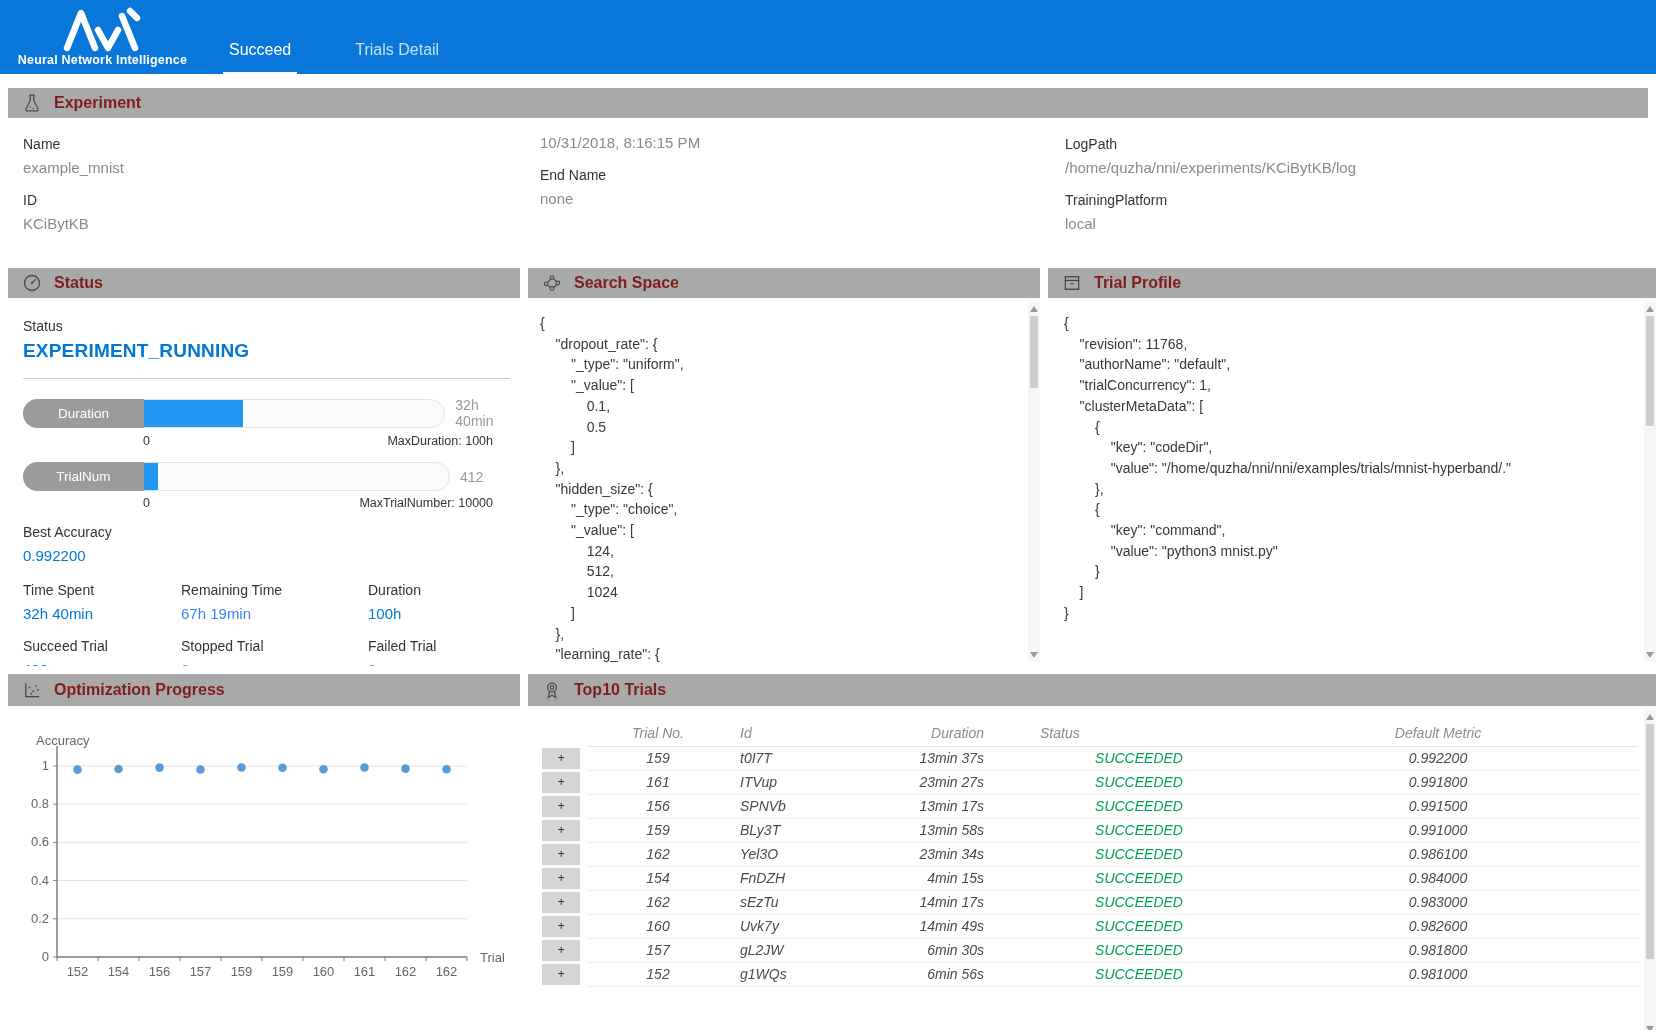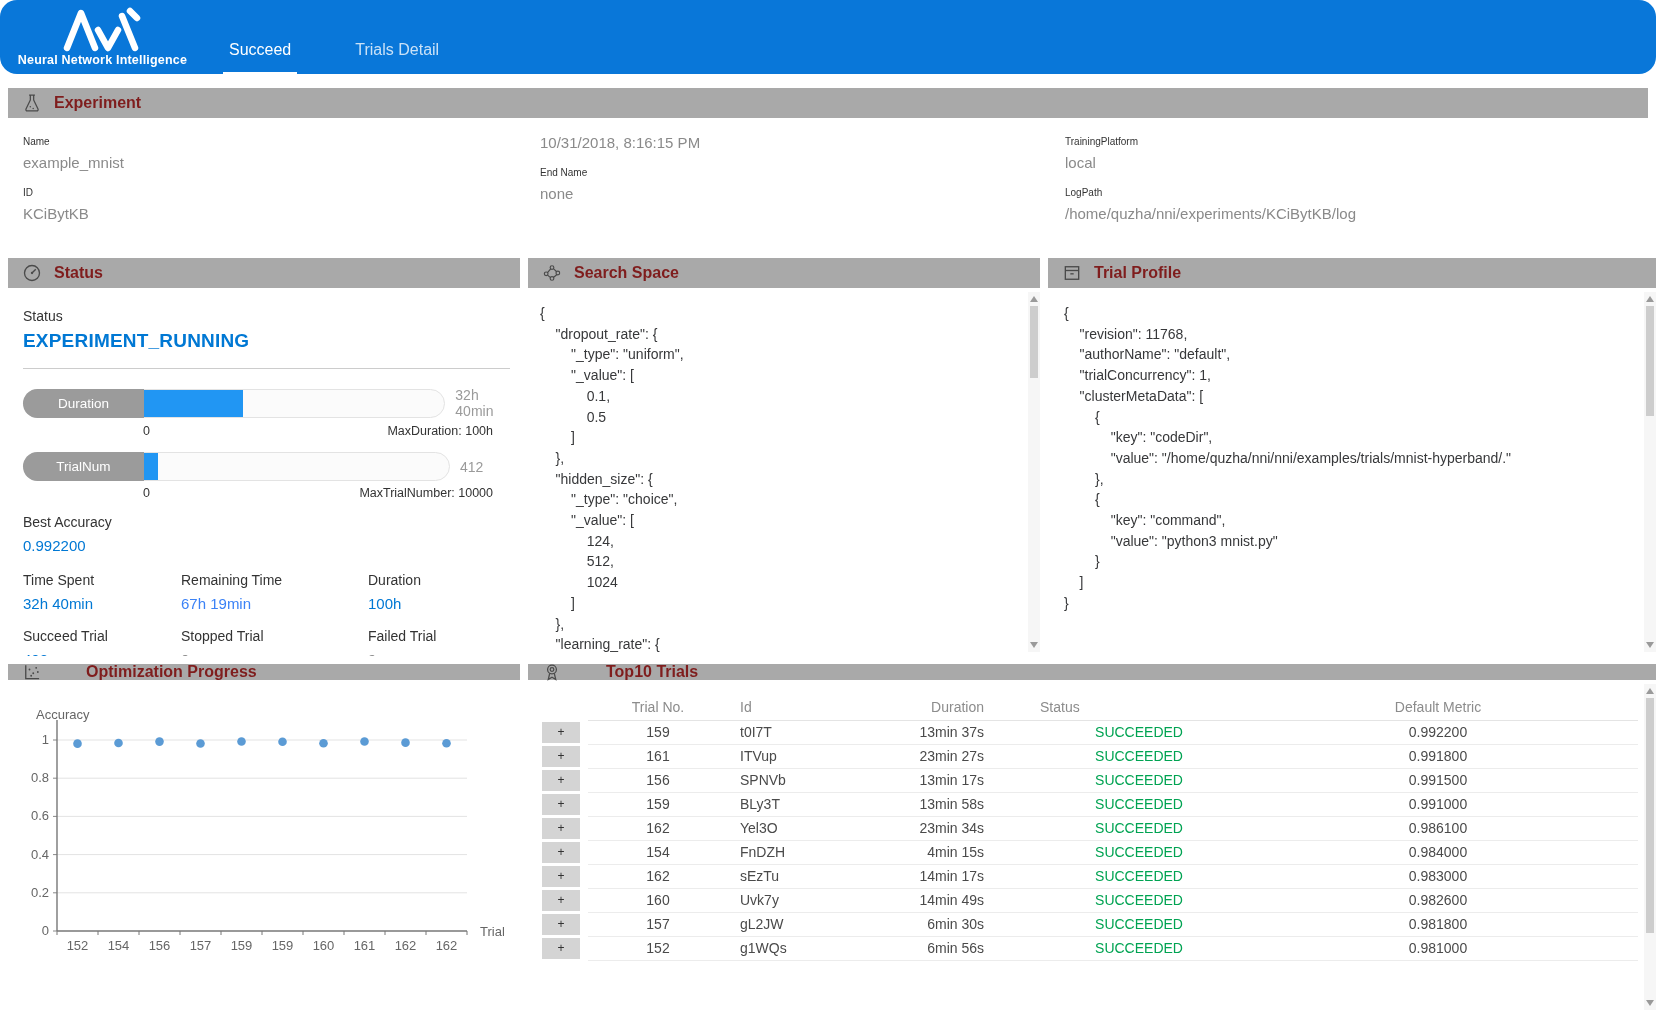--- a/index.html
+++ b/index.html
@@ -1,37 +1,37 @@
 <!DOCTYPE html>
 <html><head>
 <meta charset="utf-8">
 <style>
   * { margin:0; padding:0; box-sizing:border-box; }
   html,body { width:1656px; height:1030px; overflow:hidden; background:#fff;
     font-family:"Liberation Sans","DejaVu Sans",sans-serif; color:#333; }
 
   
-  .topbar { height:74px; background:#0977d9; display:flex; align-items:stretch;border-radius:17px; }
+  .topbar { height:74px; background:#0977d9; display:flex; align-items:stretch; }
   .brand { width:205px; display:flex; flex-direction:column; align-items:center; justify-content:flex-start; padding-top:6px; }
   .brand-logo { display:block; }
   .brand-text { color:#fff; font-size:12.5px; font-weight:bold; letter-spacing:.2px; margin-top:1px; }
   .tabs { display:flex; align-items:flex-end; padding-bottom:0; margin-left:18px; }
   .tab { color:rgba(255,255,255,.78); font-size:16px; padding:0 6px 13px 6px; margin-right:52px; cursor:pointer; border-bottom:2px solid transparent; }
   .tab.active { color:#fff; border-bottom:2px solid #fff; }
 
   
   .section-bar { height:30px; background:#a9a9a9; display:flex; align-items:center; padding-left:14px; }
   .section-bar .sec-icon { width:20px; height:20px; margin-right:12px; flex:0 0 auto; }
   .section-bar .sec-title { font-size:16px; font-weight:600; color:#7f1d1d; }
 
   
   .experiment-section { margin:14px 8px 0 8px; }
   .exp-body { display:grid; grid-template-columns:517px 525px 1fr; padding:14px 0 10px 15px; }
   .field { margin-bottom:6px; }
-  .field .f-label { font-size:10px; color:#333; padding:4px 0 5px 0; }
+  .field .f-label { font-size:14px; color:#333; padding:4px 0 5px 0; }
   .field .f-value { font-size:15px; color:#8a8a8a; padding:2px 0 6px 0; }
 
   
   .panels-row { display:flex; margin:14px 0 0 8px; height:398px; }
   .panel { position:relative; }
   .p-status { width:512px; margin-right:8px; }
   .p-search { width:512px; margin-right:8px; }
   .p-profile { flex:1; }
   .panel-body { position:relative; height:368px; overflow:hidden; }
 
@@ -62,29 +62,29 @@
   .vscroll { position:absolute; top:4px; right:0; bottom:4px; width:12px; background:#f6f6f6; display:flex; flex-direction:column; align-items:center; }
   .vs-arrow { width:0; height:0; border-left:4px solid transparent; border-right:4px solid transparent; margin:4px 0; flex:0 0 auto; }
   .vs-arrow.up { border-bottom:6px solid #9a9a9a; }
   .vs-arrow.down { border-top:6px solid #9a9a9a; margin-top:auto; }
   .vs-thumb { width:8px; background:#cdcdcd; flex:0 0 auto; }
 
   
   .bottom-row { display:flex; margin:8px 0 0 8px; height:366px; }
   .b-opt { width:512px; margin-right:8px; }
   .b-top { flex:1; }
-  .bottom-row .section-bar { height:16px;gap:32px; }
+  .bottom-row .section-bar { height:32px; }
   .b-body { position:relative; height:334px; overflow:hidden; }
 
   
   .opt-chart { display:block; margin:25px 0 0 12px; }
   .opt-chart text { font-size:13px; fill:#666; }
 
   
-  .trials-table { border-collapse:collapse; margin:14px 0 0 14px; font-size:14px; table-layout:fixed; width:1104px; }
+  .trials-table { border-collapse:collapse; margin:14px 0 0 14px; font-size:14px; table-layout:fixed; width:1104px;font-style:italic; }
   .trials-table th { font-weight:normal; color:#8c8c8c; font-size:14px; height:26px; border-bottom:1px solid #e4e4e4; }
   .trials-table td { height:24px; border-bottom:1px solid #ececec; color:#4a4a4a; }
   .trials-table th.c-exp { border-bottom:none; }
   td.c-exp { border-bottom:none !important; padding-right:8px; }
   .expand-btn { width:38px; height:21px; background:#d4d4d4; color:#333; font-size:12px; display:flex; align-items:center; justify-content:center; cursor:pointer; }
   .c-exp { width:46px; }
   .c-no { width:140px; text-align:center; }
   .c-id { width:120px; text-align:left; padding-left:12px; }
   .c-dur { width:150px; text-align:right; padding-right:14px; }
   .c-status { width:240px; text-align:left; padding-left:42px; }
@@ -138,26 +138,26 @@
       <div class="field">
         <div class="f-value">10/31/2018, 8:16:15 PM</div>
       </div>
       <div class="field">
         <div class="f-label">End Name</div>
         <div class="f-value">none</div>
       </div>
     </div>
     <div>
       <div class="field">
+        <div class="f-label">LogPath</div>
+        <div class="f-value">/home/quzha/nni/experiments/KCiBytKB/log</div>
+      </div>
+      <div class="field">
         <div class="f-label">TrainingPlatform</div>
         <div class="f-value">local</div>
-      </div>
-      <div class="field">
-        <div class="f-label">LogPath</div>
-        <div class="f-value">/home/quzha/nni/experiments/KCiBytKB/log</div>
       </div>
     </div>
   </div>
 </section>
 
 <div class="panels-row">
 
   <section class="panel p-status">
     <div class="section-bar">
       <svg class="sec-icon" viewBox="0 0 24 24" fill="none" stroke="#4a4a4a" stroke-width="1.6">

